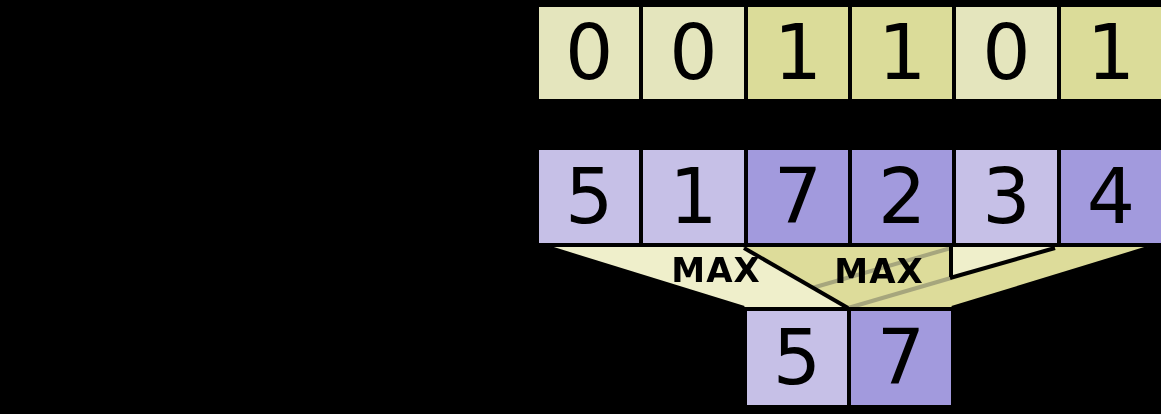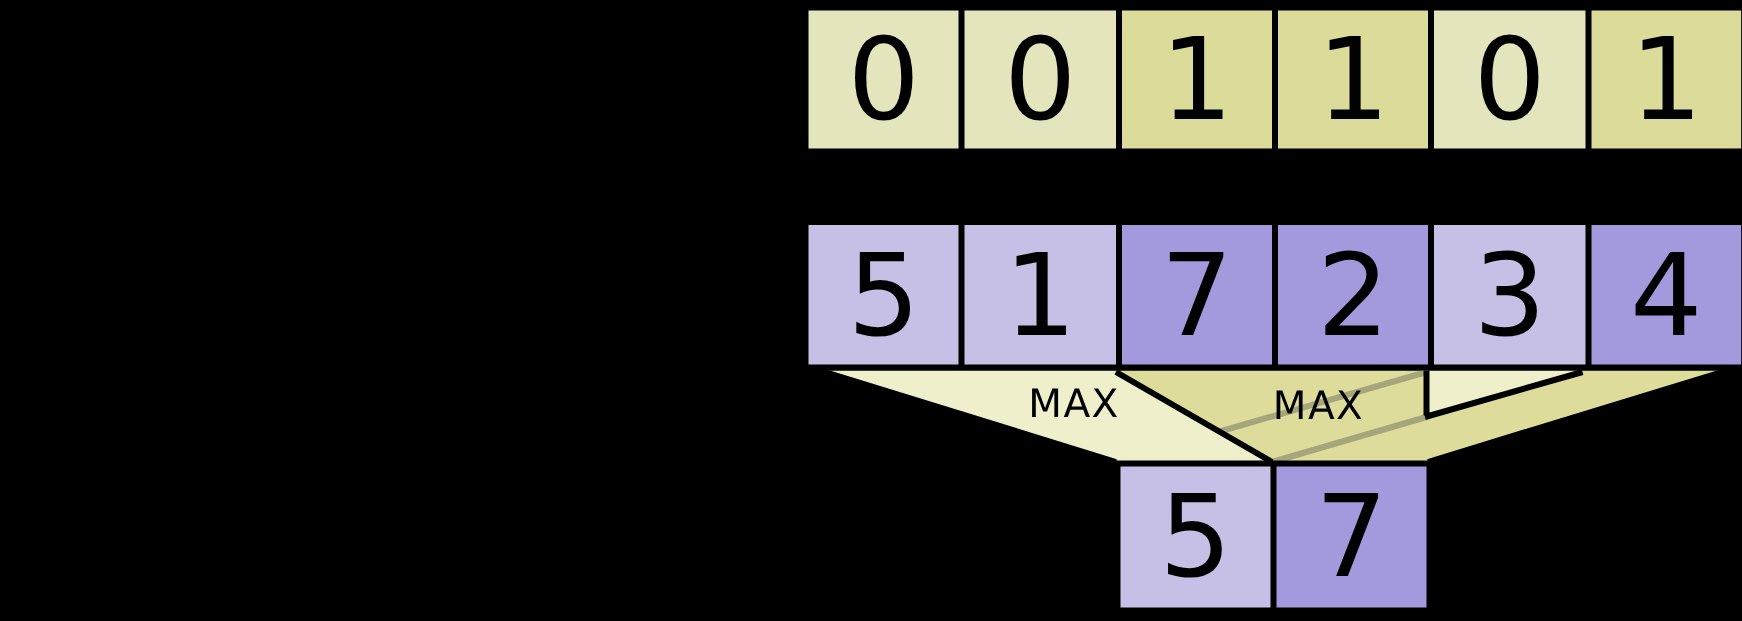--- a/index.html
+++ b/index.html
@@ -27,22 +27,22 @@
     display:flex;
     align-items:center;
     justify-content:center;
     font-size:76px;
     line-height:1;
     color:#000;
   }
   .max-label{
     position:absolute;
     transform:translate(-50%,-50%);
-    font-weight:normal;
-    font-size:26px;
+    font-weight:bold;
+    font-size:34px;
     letter-spacing:1px;
     color:#000;
     white-space:nowrap;
   }
   .max-left{left:716px;top:270px;}
   .max-right{left:879px;top:271px;}
 </style>
 </head>
 <body>
 

